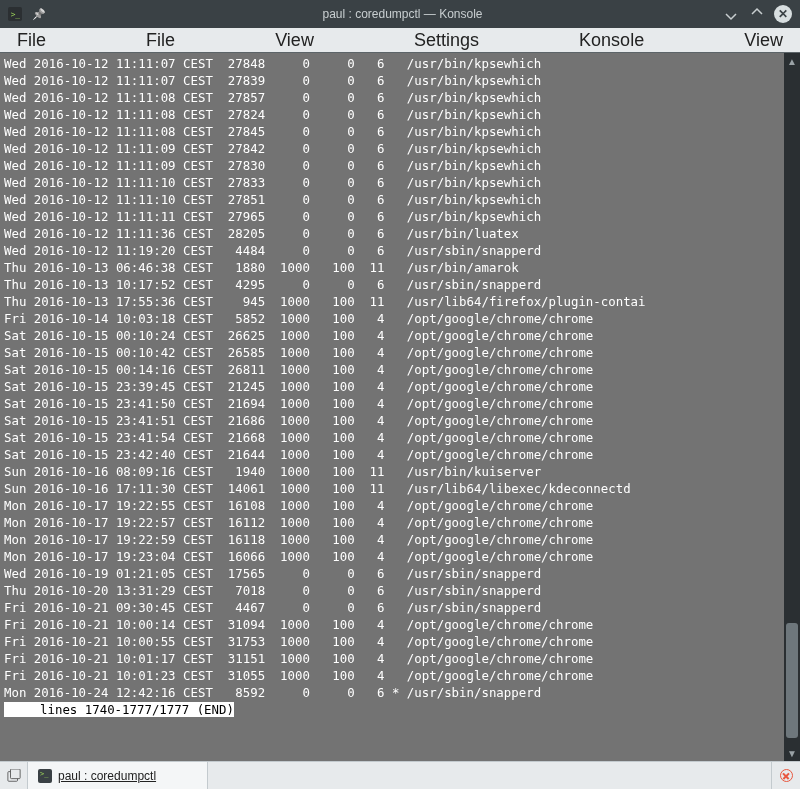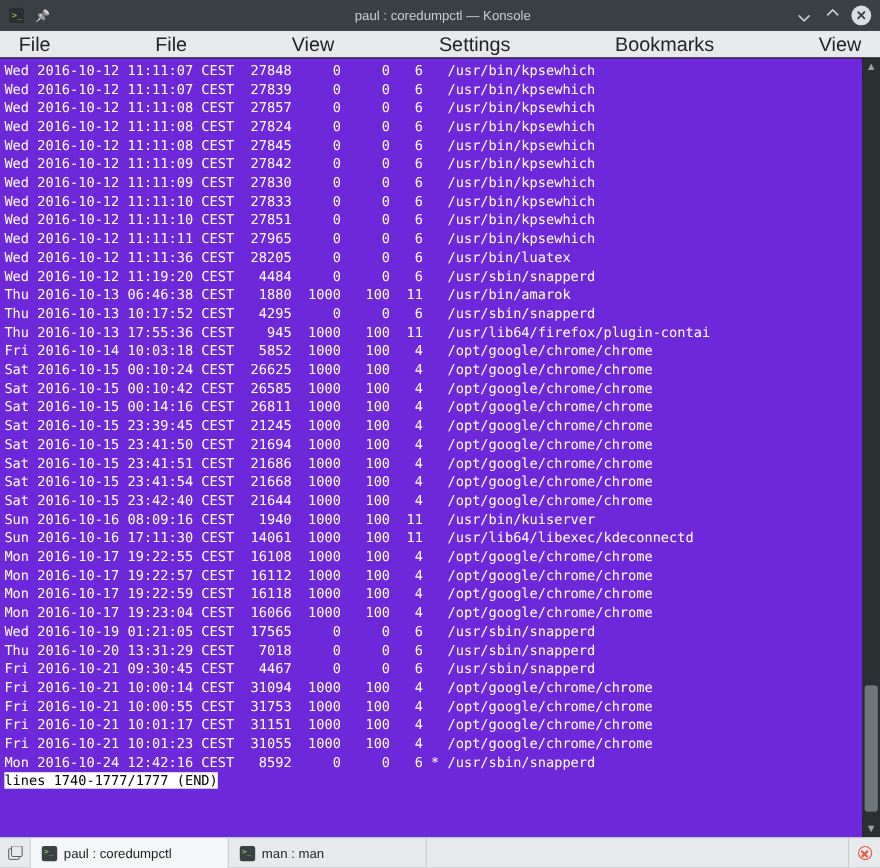--- a/index.html
+++ b/index.html
@@ -49,33 +49,34 @@
   .menu-item { padding: 2px 9px; cursor: pointer; }
   .terminal-wrap {
     display:flex;
     flex:1;
     background:#000;
     overflow:hidden;
     border-top:1px solid #5c6468;
   }
   .terminal {
     flex:1;
-    background: #6d28d9;
+    background: #737373;
     color: #ffffff;
     font-family: "DejaVu Sans Mono","Liberation Mono",monospace;
     font-size: 12.4px;
     line-height: 17px;
     padding: 2px 4px;
     white-space: pre;
     overflow: hidden;
   }
   .status-line {
     background: #ffffff;
     color: #000;
     display:inline;
+    padding-left:36px;
   }
   .scrollbar {
     width: 16px;
     background: #2a2f32;
     display:flex;
     flex-direction:column;
     align-items:center;
   }
   .scroll-arrow { height:16px; width:100%; display:flex; align-items:center; justify-content:center; color:#9aa2a6; font-size:10px; cursor:pointer;}
   .scroll-track { flex:1; width:100%; position:relative; background:#2a2f32;}
@@ -89,21 +90,21 @@
     font-size:12px;
     color:#222;
   }
   .tab-newbtn {
     width:28px; display:flex; align-items:center; justify-content:center; border-right:1px solid #c3cace; cursor:pointer;
   }
   .tab {
     display:flex; align-items:center; gap:6px; padding:0 10px; border-right:1px solid #c3cace; cursor:pointer;
     min-width:180px;
   }
-  .tab.active { background:#f4f6f7; }
+  .tab.active { background:#f4f6f7;text-decoration:underline; }
   .tab-icon { width:14px; height:14px; background:#3a4145; border-radius:2px; display:inline-block; position:relative;}
   .tab-icon::after{content:">_"; color:#9fd85a; font-size:7px; position:absolute; top:1px; left:2px; font-family:monospace;}
   .tabbar-spacer{flex:1; border-right:1px solid #c3cace;}
   .tab-close {
     width:28px; display:flex; align-items:center; justify-content:center; cursor:pointer;
   }
   .tab-close-circle{width:13px;height:13px;border:1.5px solid #e9573f;border-radius:50%;position:relative;}
   .tab-close-circle::before,.tab-close-circle::after{content:"";position:absolute;background:#e9573f;width:8px;height:1.5px;top:50%;left:50%;transform-origin:center;}
   .tab-close-circle::before{transform:translate(-50%,-50%) rotate(45deg);}
   .tab-close-circle::after{transform:translate(-50%,-50%) rotate(-45deg);}
@@ -141,21 +142,21 @@
         <span class="close-circle">✕</span>
       </span>
     </div>
   </div>
 
   <div class="menubar">
     <span class="menu-item">File</span>
     <span class="menu-item">File</span>
     <span class="menu-item">View</span>
     <span class="menu-item">Settings</span>
-    <span class="menu-item">Bookmarks</span>
+    <span class="menu-item">Konsole</span>
     <span class="menu-item">View</span>
   </div>
 
   <div class="terminal-wrap">
     <pre class="terminal" id="terminal"><span>Wed 2016-10-12 11:11:07 CEST  27848     0     0   6   /usr/bin/kpsewhich
 Wed 2016-10-12 11:11:07 CEST  27839     0     0   6   /usr/bin/kpsewhich
 Wed 2016-10-12 11:11:08 CEST  27857     0     0   6   /usr/bin/kpsewhich
 Wed 2016-10-12 11:11:08 CEST  27824     0     0   6   /usr/bin/kpsewhich
 Wed 2016-10-12 11:11:08 CEST  27845     0     0   6   /usr/bin/kpsewhich
 Wed 2016-10-12 11:11:09 CEST  27842     0     0   6   /usr/bin/kpsewhich
@@ -205,23 +206,19 @@
     <div class="tab-newbtn">
       <svg class="newtab-svg" viewBox="0 0 16 16">
           <rect x="1" y="3" width="11" height="11" rx="1" fill="none" stroke="#555"></rect>
           <rect x="4" y="0" width="11" height="11" rx="1" fill="#e7eaec" stroke="#555"></rect>
         </svg>
     </div>
     <div class="tab active">
       <span class="tab-icon"></span>
       <span>paul : coredumpctl</span>
     </div>
-    <div class="tab">
-      <span class="tab-icon"></span>
-      <span>man : man</span>
-    </div>
     <div class="tabbar-spacer"></div>
     <div class="tab-close">
       <span class="tab-close-circle"></span>
     </div>
   </div>
 
 </div>
 
 </body></html>

